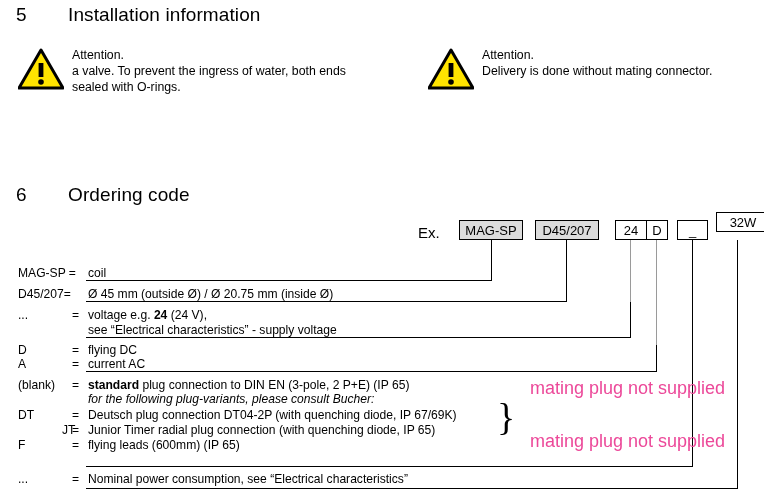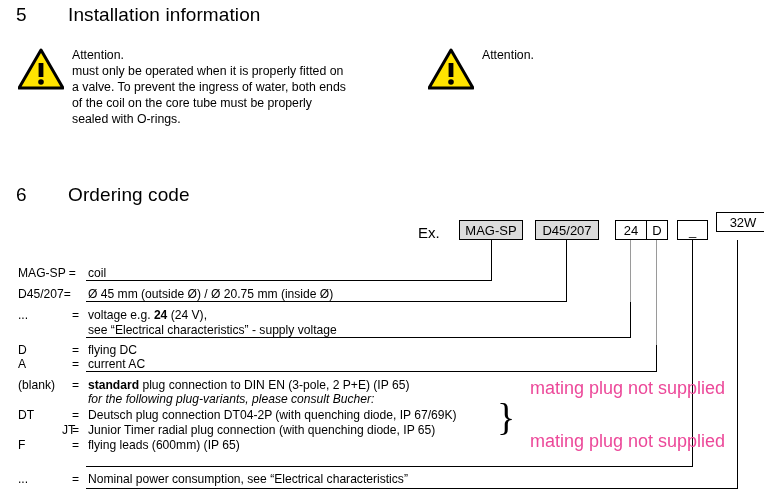--- a/index.html
+++ b/index.html
@@ -64,35 +64,34 @@
   </div>
 
   <div class="warn" style="left:18px;top:48px;width:350px;">
     <svg class="tri" viewBox="0 0 46 42">
       <polygon points="23,2 45,40 1,40" fill="#ffe400" stroke="#000" stroke-width="3" stroke-linejoin="round"></polygon>
       <rect x="20.6" y="15" width="4.8" height="14" fill="#000"></rect>
       <circle cx="23" cy="34" r="2.8" fill="#000"></circle>
     </svg>
     <div class="body">
       <span class="ttl">Attention.</span>
-      <p>must only be operated when it is properly fitted on</p>
       <p>a valve. To prevent the ingress of water, both ends</p>
-      <p>of the coil on the core tube must be properly</p>
       <p class="nojust">sealed with O-rings.</p>
     </div>
   </div>
 
   <div class="warn" style="left:428px;top:48px;width:320px;">
     <svg class="tri" viewBox="0 0 46 42">
       <polygon points="23,2 45,40 1,40" fill="#ffe400" stroke="#000" stroke-width="3" stroke-linejoin="round"></polygon>
       <rect x="20.6" y="15" width="4.8" height="14" fill="#000"></rect>
       <circle cx="23" cy="34" r="2.8" fill="#000"></circle>
     </svg>
     <div class="body">
       <span class="ttl">Attention.</span>
+      <p class="nojust">Delivery is done without mating connector.</p>
     </div>
   </div>
 
   <div class="heading" style="left:16px;top:184px;">
     <span class="num">6</span>
     <span class="txt">Ordering code</span>
   </div>
 
   <div class="exlabel" style="left:418px;top:224px;">Ex.</div>
 

